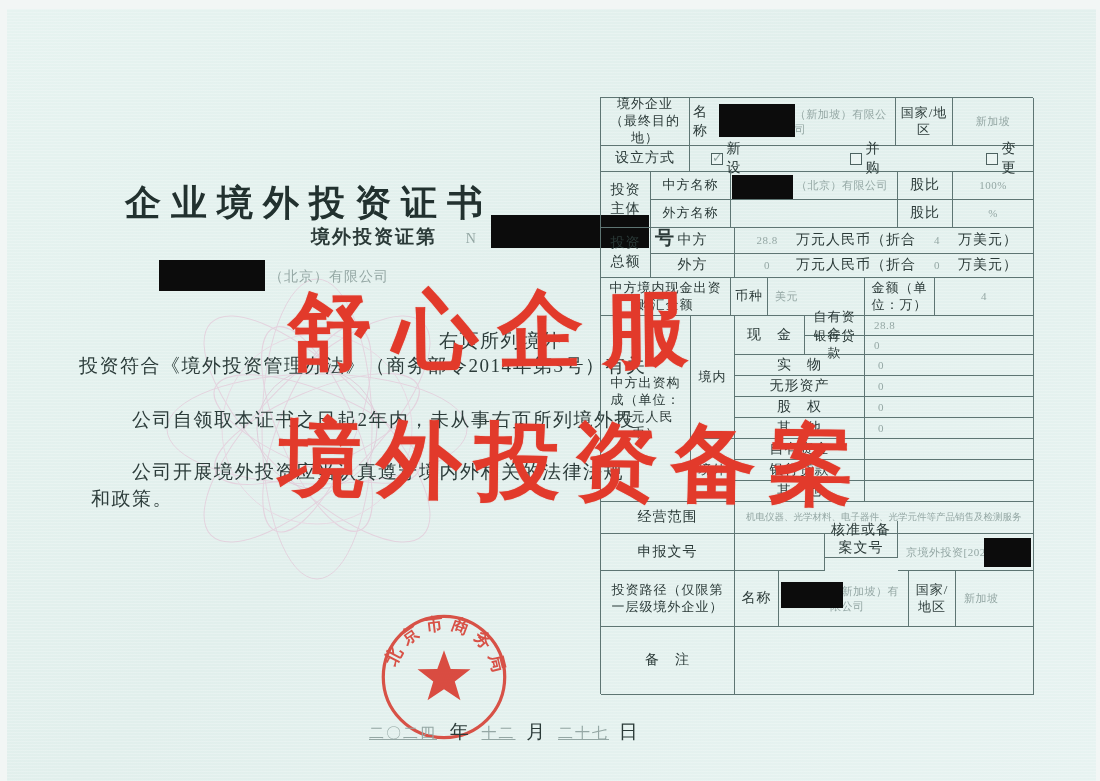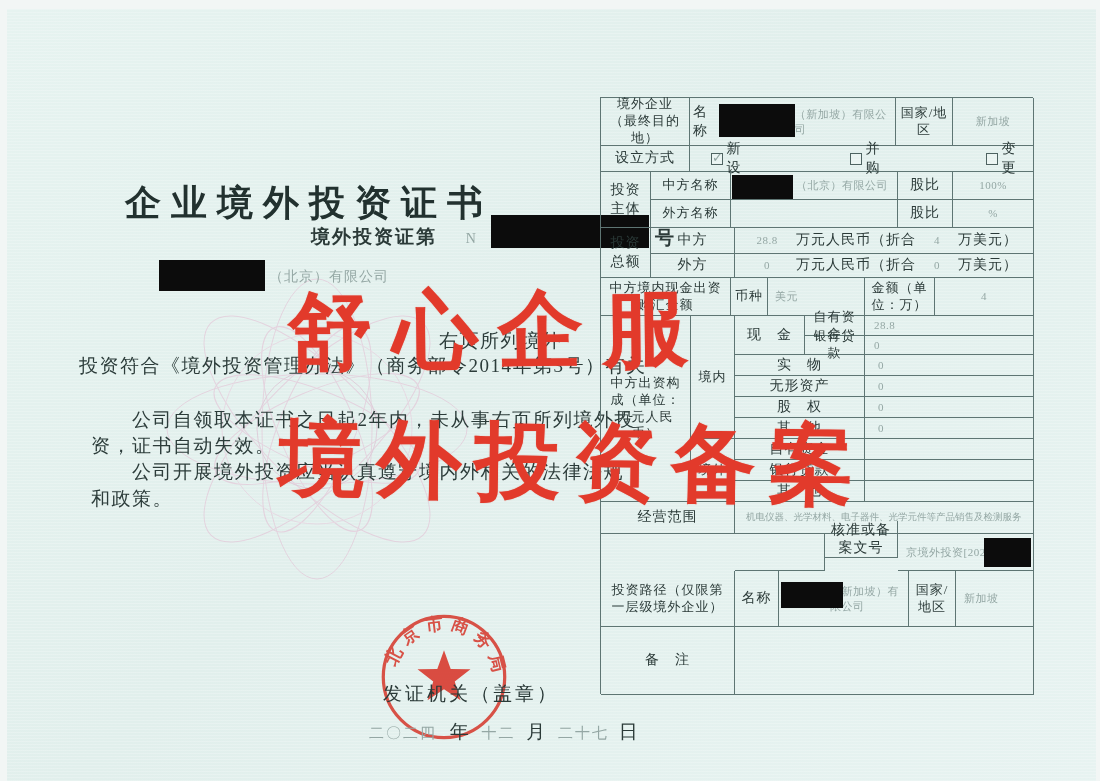--- a/index.html
+++ b/index.html
@@ -26,21 +26,21 @@
   .faint{color:var(--faint);}
   .redact{position:absolute;background:#0c0c0c;}
 
   
   .title{font-size:36px;font-weight:bold;letter-spacing:10px;color:#22312f;white-space:nowrap;}
   .certno{font-size:19px;font-weight:bold;letter-spacing:2px;}
   .bodyline{font-size:19px;letter-spacing:1.5px;white-space:nowrap;color:#2c3c3a;}
   .company-suffix{font-size:14px;letter-spacing:1px;}
   .issuer{font-size:19px;letter-spacing:3px;}
   .dateline{font-size:19px;letter-spacing:2px;}
-  .dateline .faint{font-size:15px;}
+  .dateline .faint{font-size:15px;text-decoration:underline;}
 
   
   .wm{
     position:absolute;color:#e23a2b;font-weight:900;white-space:nowrap;
     font-family:"DejaVu Serif","Liberation Serif",serif;
     text-shadow:0 0 1px rgba(226,58,43,.6);
     z-index:30;
   }
   .wm1{left:281px;top:264px;font-size:85px;letter-spacing:20px;transform:rotate(-0.6deg);}
   .wm2{left:272px;top:396px;font-size:85px;letter-spacing:13px;transform:rotate(0.8deg);}
@@ -100,34 +100,32 @@
   </div>
   <div class="redact" style="left:484px;top:206px;width:158px;height:33px;"></div>
   <div class="abs certno" style="left:648px;top:216px;">号</div>
 
   <div class="redact" style="left:152px;top:251px;width:106px;height:31px;"></div>
   <div class="abs faint company-suffix" style="left:262px;top:259px;">（北京）有限公司</div>
 
   <div class="abs bodyline" style="left:418px;top:319px;padding-left:14px;">右页所列境外</div>
   <div class="abs bodyline" style="left:72px;top:344px;">投资符合《境外投资管理办法》（商务部令2014年第3号）有关</div>
   <div class="abs bodyline" style="left:84px;top:398px;">　　公司自领取本证书之日起2年内，未从事右页所列境外投</div>
-  <div class="abs bodyline" style="left:84px;top:424px;">资，证书自动失效。</div>
   <div class="abs bodyline" style="left:84px;top:450px;">　　公司开展境外投资应当认真遵守境内外相关的法律法规</div>
   <div class="abs bodyline" style="left:84px;top:477px;">和政策。</div>
 
   <svg class="stamp" viewBox="0 0 150 150">
     <circle cx="75" cy="75" r="66" fill="none" stroke="#d63c30" stroke-width="3.5"></circle>
     <path id="arcpath" d="M 23,92 A 54,54 0 1 1 127,92" fill="none"></path>
     <text fill="#d63c30" font-size="19" font-weight="bold" letter-spacing="7" font-family="'Liberation Serif',serif">
       <textPath href="#arcpath" startOffset="14%">北京市商务局</textPath>
     </text>
     <path d="M75 46 L82.3 66.2 L103.8 66.7 L86.7 79.8 L92.9 100.4 L75 88.2 L57.1 100.4 L63.3 79.8 L46.2 66.7 L67.7 66.2 Z" fill="#d8362a"></path>
   </svg>
 
-  <div class="abs issuer" style="left:376px;top:672px;z-index:6;">发证机关（盖章）</div>
 
   <div class="abs dateline" style="left:362px;top:710px;z-index:6;">
     <span class="faint">二〇二四</span>
     <span style="margin:0 4px 0 6px;">年</span>
     <span class="faint">十二</span>
     <span style="margin:0 4px;">月</span>
     <span class="faint">二十七</span>
     <span style="margin-left:3px;">日</span>
   </div>
 
@@ -247,20 +245,21 @@
     <div class="c" style="left:134px;top:362px;width:130px;height:21px;">银行贷款</div>
     <div class="c" style="left:264px;top:362px;width:169px;height:21px;"></div>
     <div class="c" style="left:134px;top:383px;width:130px;height:21px;">其　他</div>
     <div class="c" style="left:264px;top:383px;width:169px;height:21px;"></div>
 
     <div class="c" style="left:0;top:404px;width:134px;height:32px;">经营范围</div>
     <div class="c left" style="left:134px;top:404px;width:299px;height:32px;">
       <span class="faint xs" style="margin-left:8px;">机电仪器、光学材料、电子器件、光学元件等产品销售及检测服务</span>
     </div>
 
+    <div class="c" style="left:0;top:436px;width:134px;height:37px;">申报文号</div>
     <div class="c" style="left:134px;top:436px;width:90px;height:37px;"></div>
     <div class="c" style="left:224px;top:423px;width:73px;height:37px;font-size:14px;padding:0 6px;">核准或备案文号</div>
     <div class="c left" style="left:297px;top:436px;width:136px;height:37px;">
       <span class="faint val" style="margin-left:5px;">京境外投资[2024]</span>
     </div>
     <div class="redact" style="left:383px;top:440px;width:47px;height:29px;"></div>
 
     <div class="c" style="left:0;top:473px;width:134px;height:56px;font-size:13px;padding:0 10px;">投资路径（仅限第一层级境外企业）</div>
     <div class="c" style="left:134px;top:473px;width:44px;height:56px;">名称</div>
     <div class="c left" style="left:178px;top:473px;width:130px;height:56px;">

